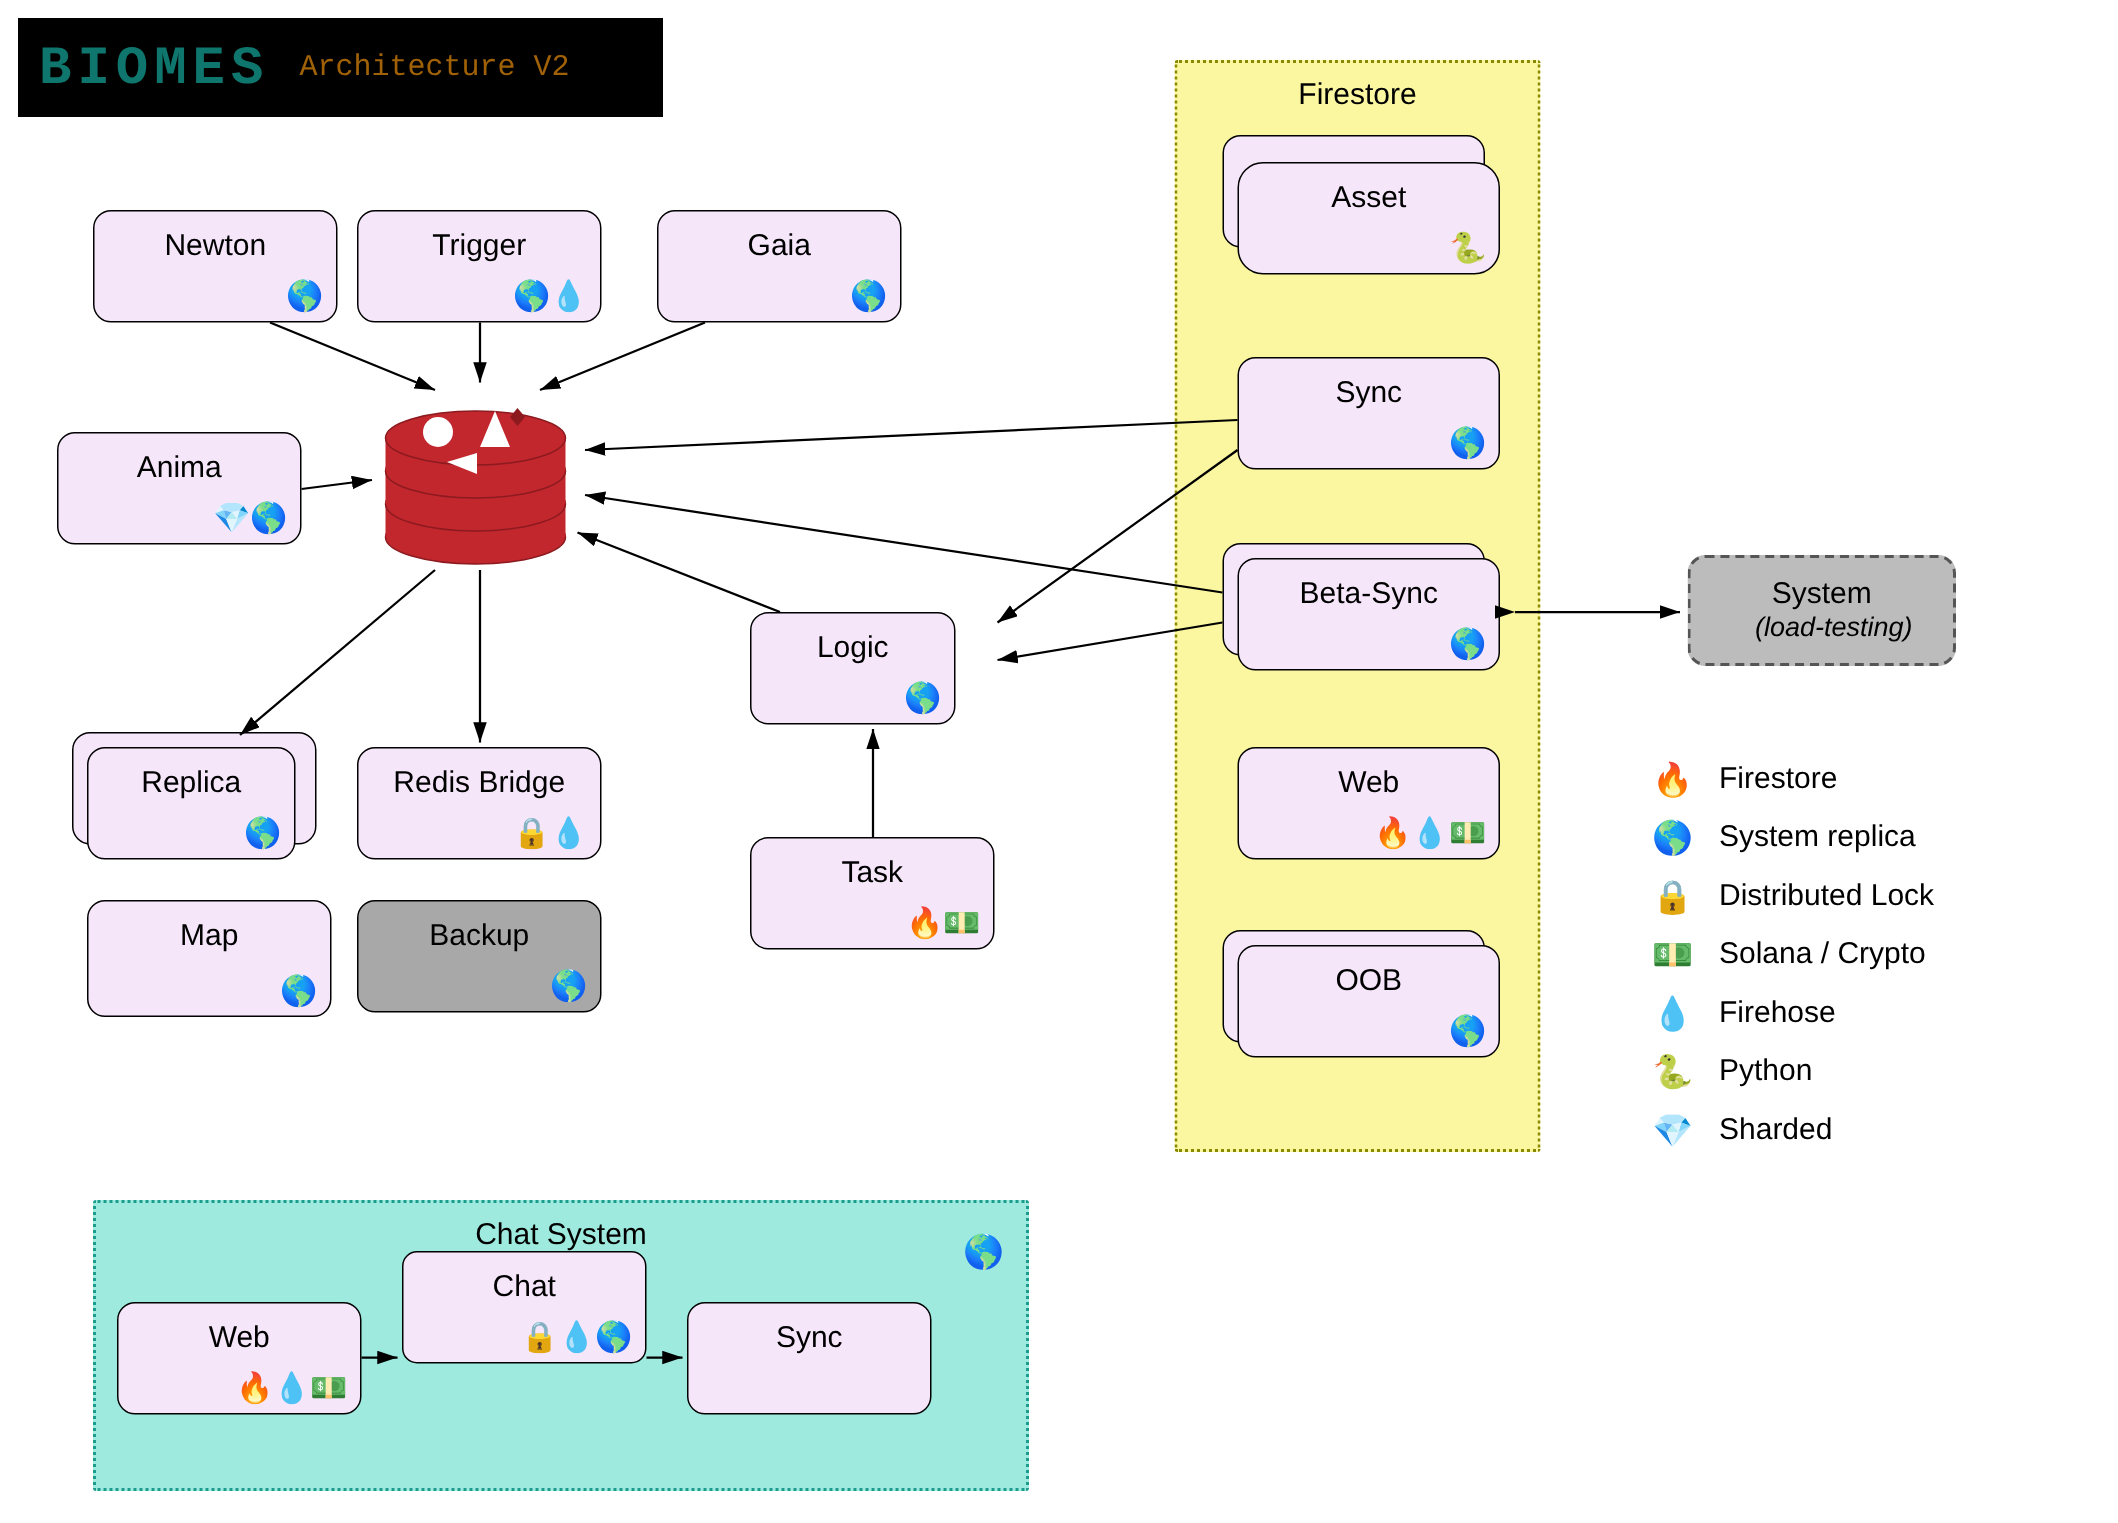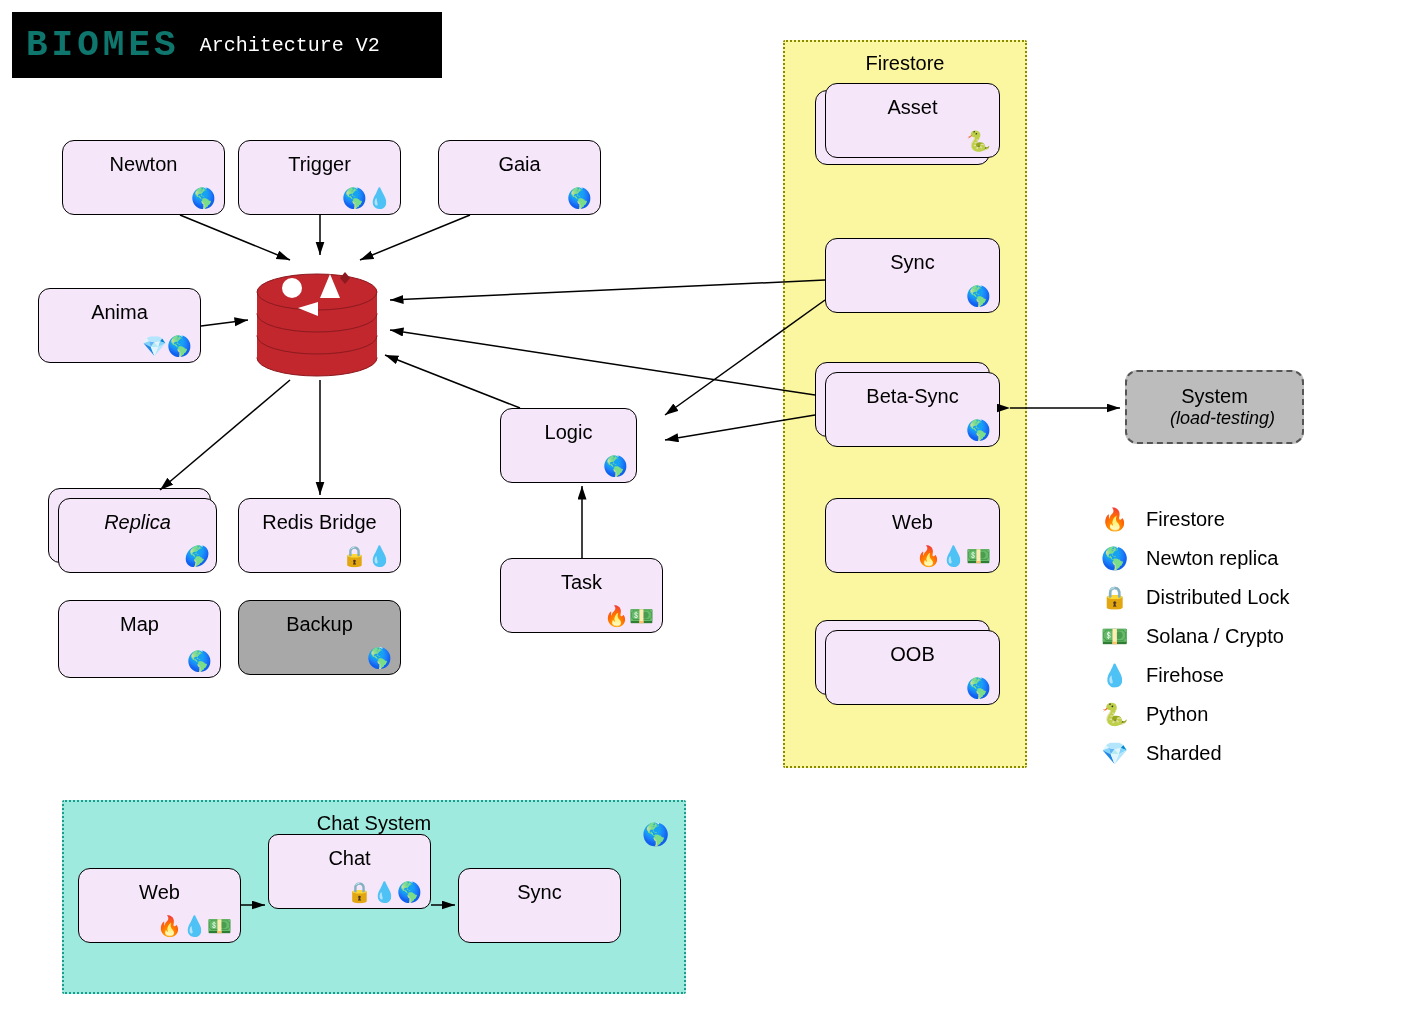--- a/index.html
+++ b/index.html
@@ -33,21 +33,21 @@
   .header-logo {
     font-family: "Courier New", monospace;
     font-size: 36px;
     letter-spacing: 4px;
     font-weight: 700;
     color: #0f766e;
   }
   .header-sub {
     font-family: "Courier New", monospace;
     font-size: 20px;
-    color: #ffffff;
+    color: #a16207;
   }
   .group-box {
     position: absolute;
     border: 2px dotted #8a8a00;
     background: #fbf6a0;
     border-radius: 2px;
   }
   .group-external { left: 783px; top: 40px; width: 240px; height: 724px; }
   .group-label {
     position: absolute;
@@ -184,21 +184,21 @@
   <div class="node" style="left:438px; top:140px; width:163px; height:75px;">
     <div class="node-label">Gaia</div>
     <div class="node-icons">🌎</div>
   </div>
   <div class="node" style="left:38px; top:288px; width:163px; height:75px;">
     <div class="node-label">Anima</div>
     <div class="node-icons">💎🌎</div>
   </div>
 
   <div class="stack-shadow" style="left:48px; top:488px; width:163px; height:75px;"></div>
-  <div class="node" style="left:58px; top:498px; width:159px; height:75px;font-style:italic;">
+  <div class="node" style="left:58px; top:498px; width:139px; height:75px;">
     <div class="node-label">Replica</div>
     <div class="node-icons">🌎</div>
   </div>
 
   <div class="node" style="left:238px; top:498px; width:163px; height:75px;">
     <div class="node-label">Redis Bridge</div>
     <div class="node-icons">🔒💧</div>
   </div>
   <div class="node" style="left:58px; top:600px; width:163px; height:78px;">
     <div class="node-label">Map</div>
@@ -212,21 +212,21 @@
   <div class="node" style="left:500px; top:408px; width:137px; height:75px;">
     <div class="node-label">Logic</div>
     <div class="node-icons">🌎</div>
   </div>
   <div class="node" style="left:500px; top:558px; width:163px; height:75px;">
     <div class="node-label">Task</div>
     <div class="node-icons">🔥💵</div>
   </div>
 
   <div class="stack-shadow" style="left:815px; top:90px; width:175px; height:75px;"></div>
-  <div class="node" style="left:825px; top:83px; width:175px; height:75px;">
+  <div class="node" style="left:825px; top:108px; width:175px; height:75px;border-radius:17px;">
     <div class="node-label">Asset</div>
     <div class="node-icons">🐍</div>
   </div>
 
   <div class="node" style="left:825px; top:238px; width:175px; height:75px;">
     <div class="node-label">Sync</div>
     <div class="node-icons">🌎</div>
   </div>
 
   <div class="stack-shadow" style="left:815px; top:362px; width:175px; height:75px;"></div>
@@ -259,21 +259,21 @@
     <div class="node-icons"></div>
   </div>
 
   <div class="legend">
     <div class="legend-row">
         <span class="lg-icon">🔥</span>
         <span>Firestore</span>
       </div>
     <div class="legend-row">
         <span class="lg-icon">🌎</span>
-        <span>Newton replica</span>
+        <span>System replica</span>
       </div>
     <div class="legend-row">
         <span class="lg-icon">🔒</span>
         <span>Distributed Lock</span>
       </div>
     <div class="legend-row">
         <span class="lg-icon">💵</span>
         <span>Solana / Crypto</span>
       </div>
     <div class="legend-row">

